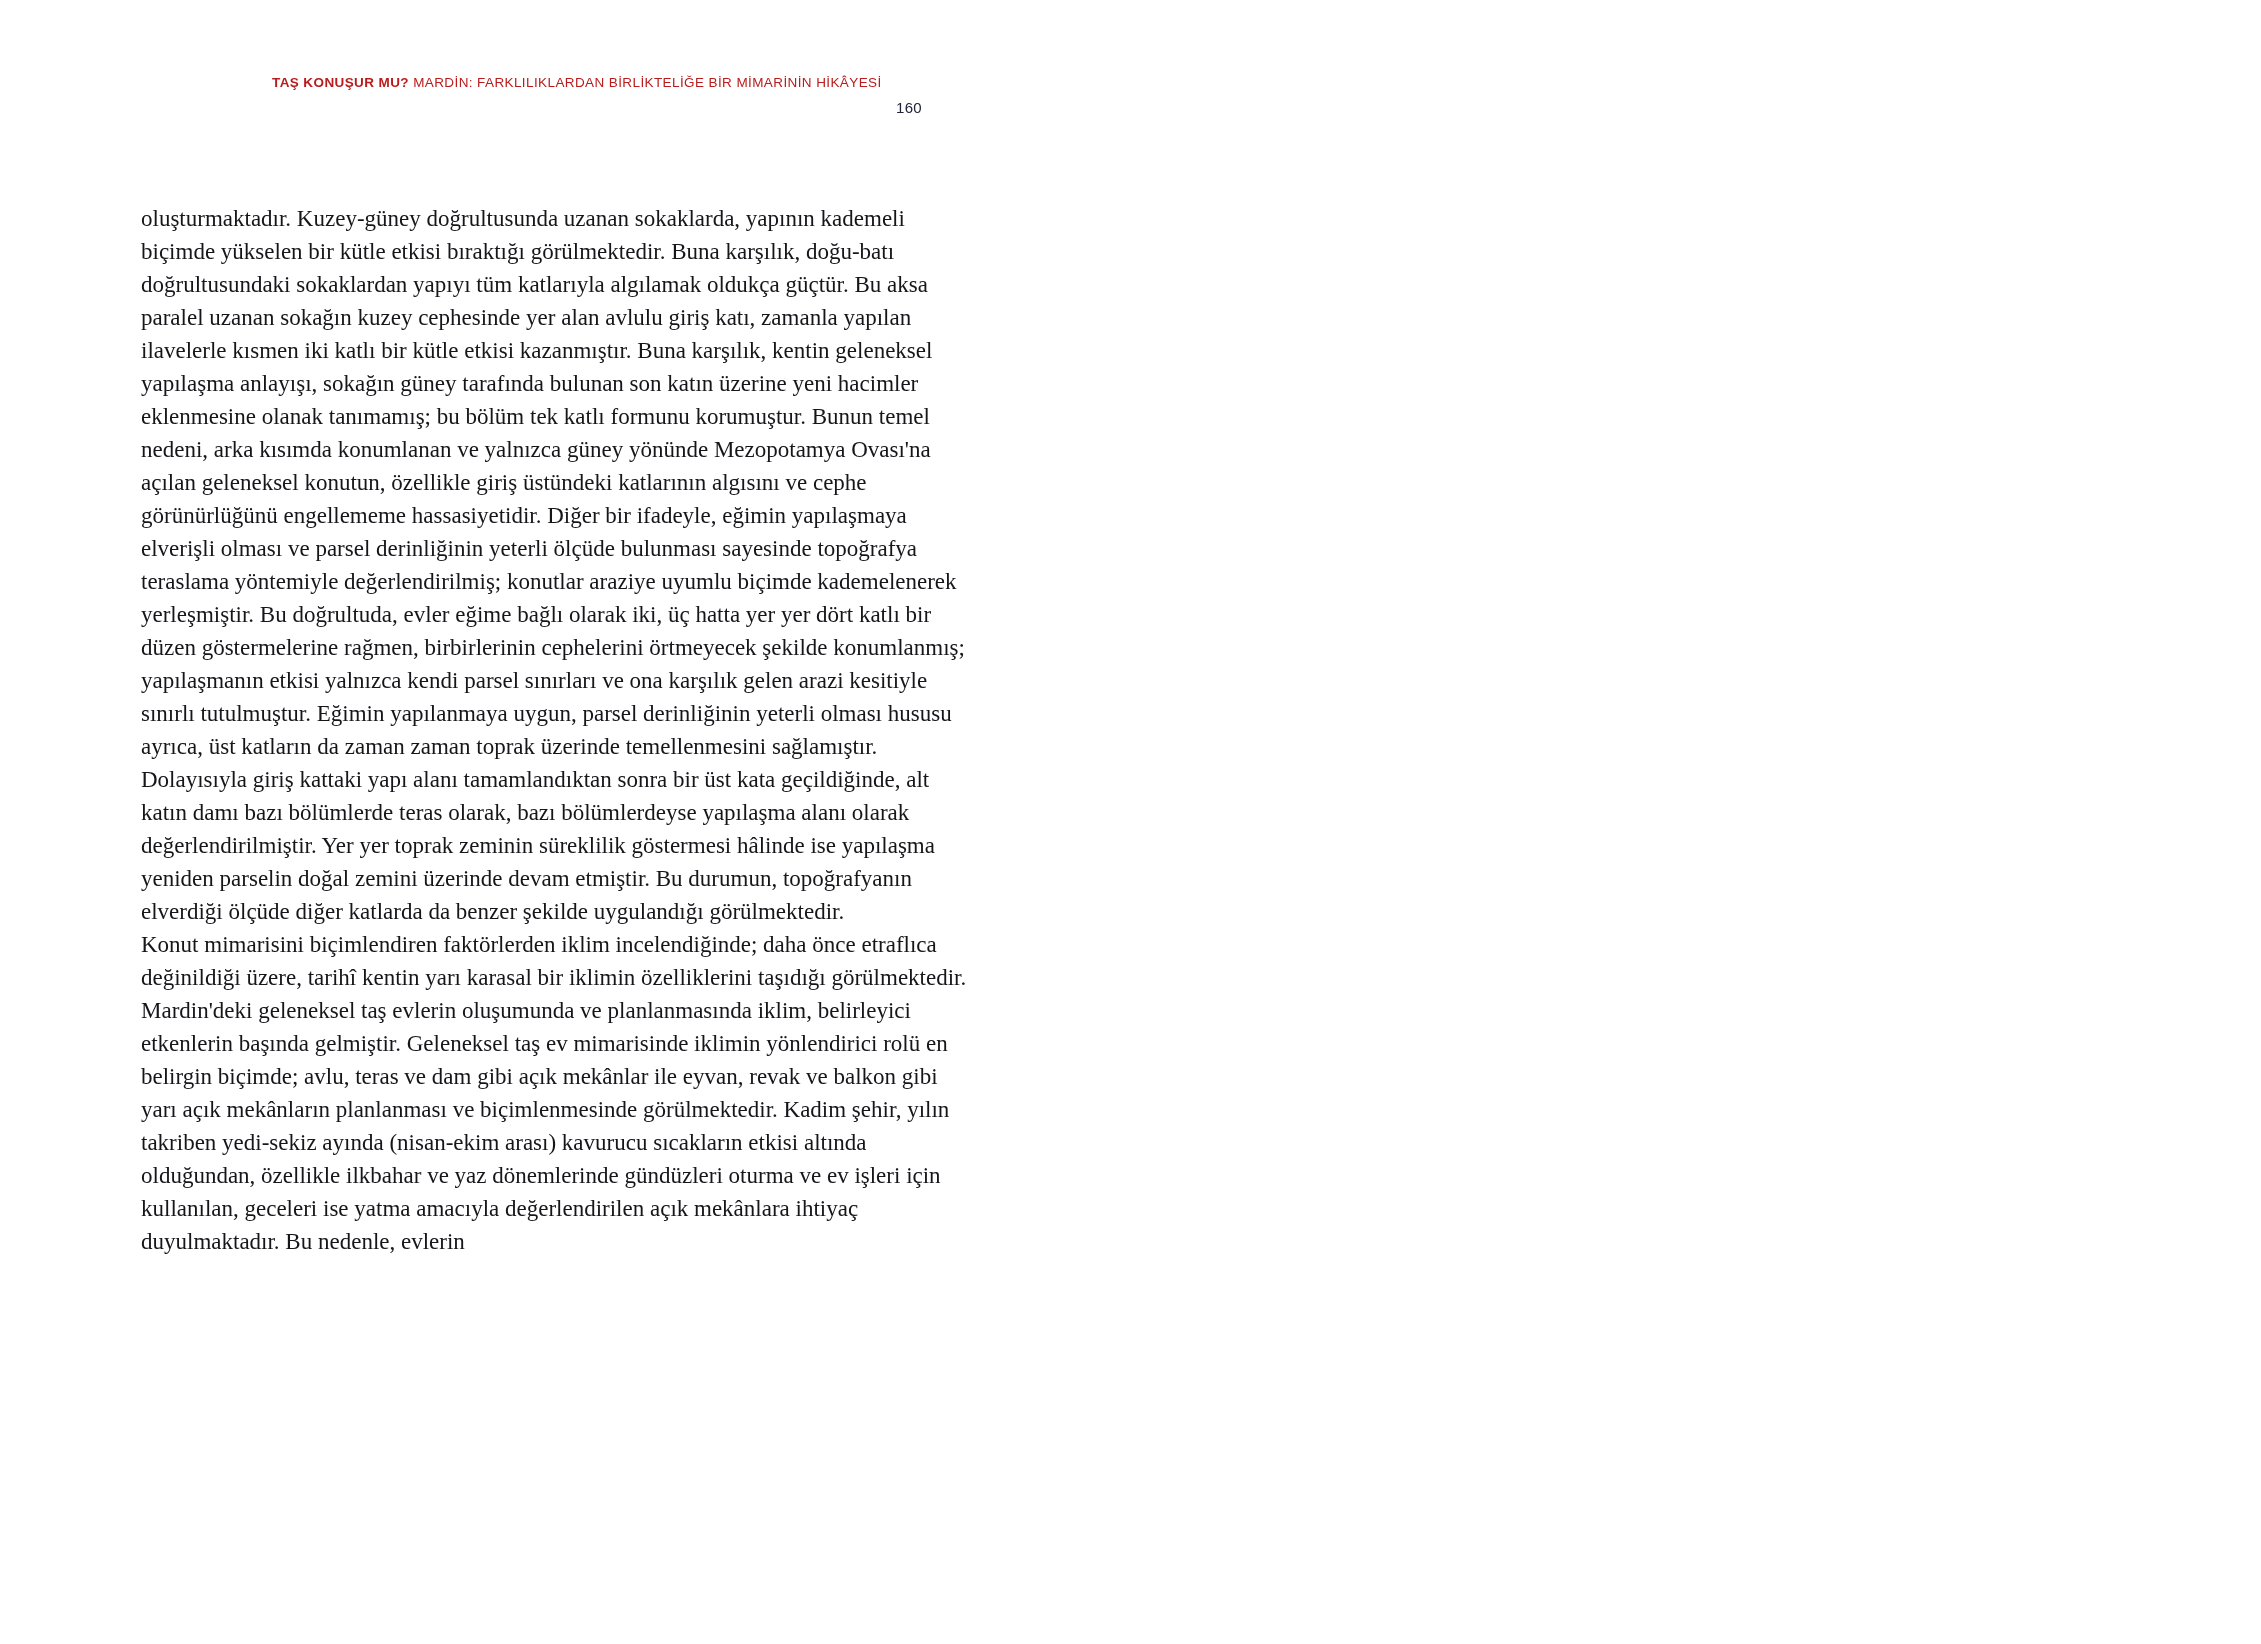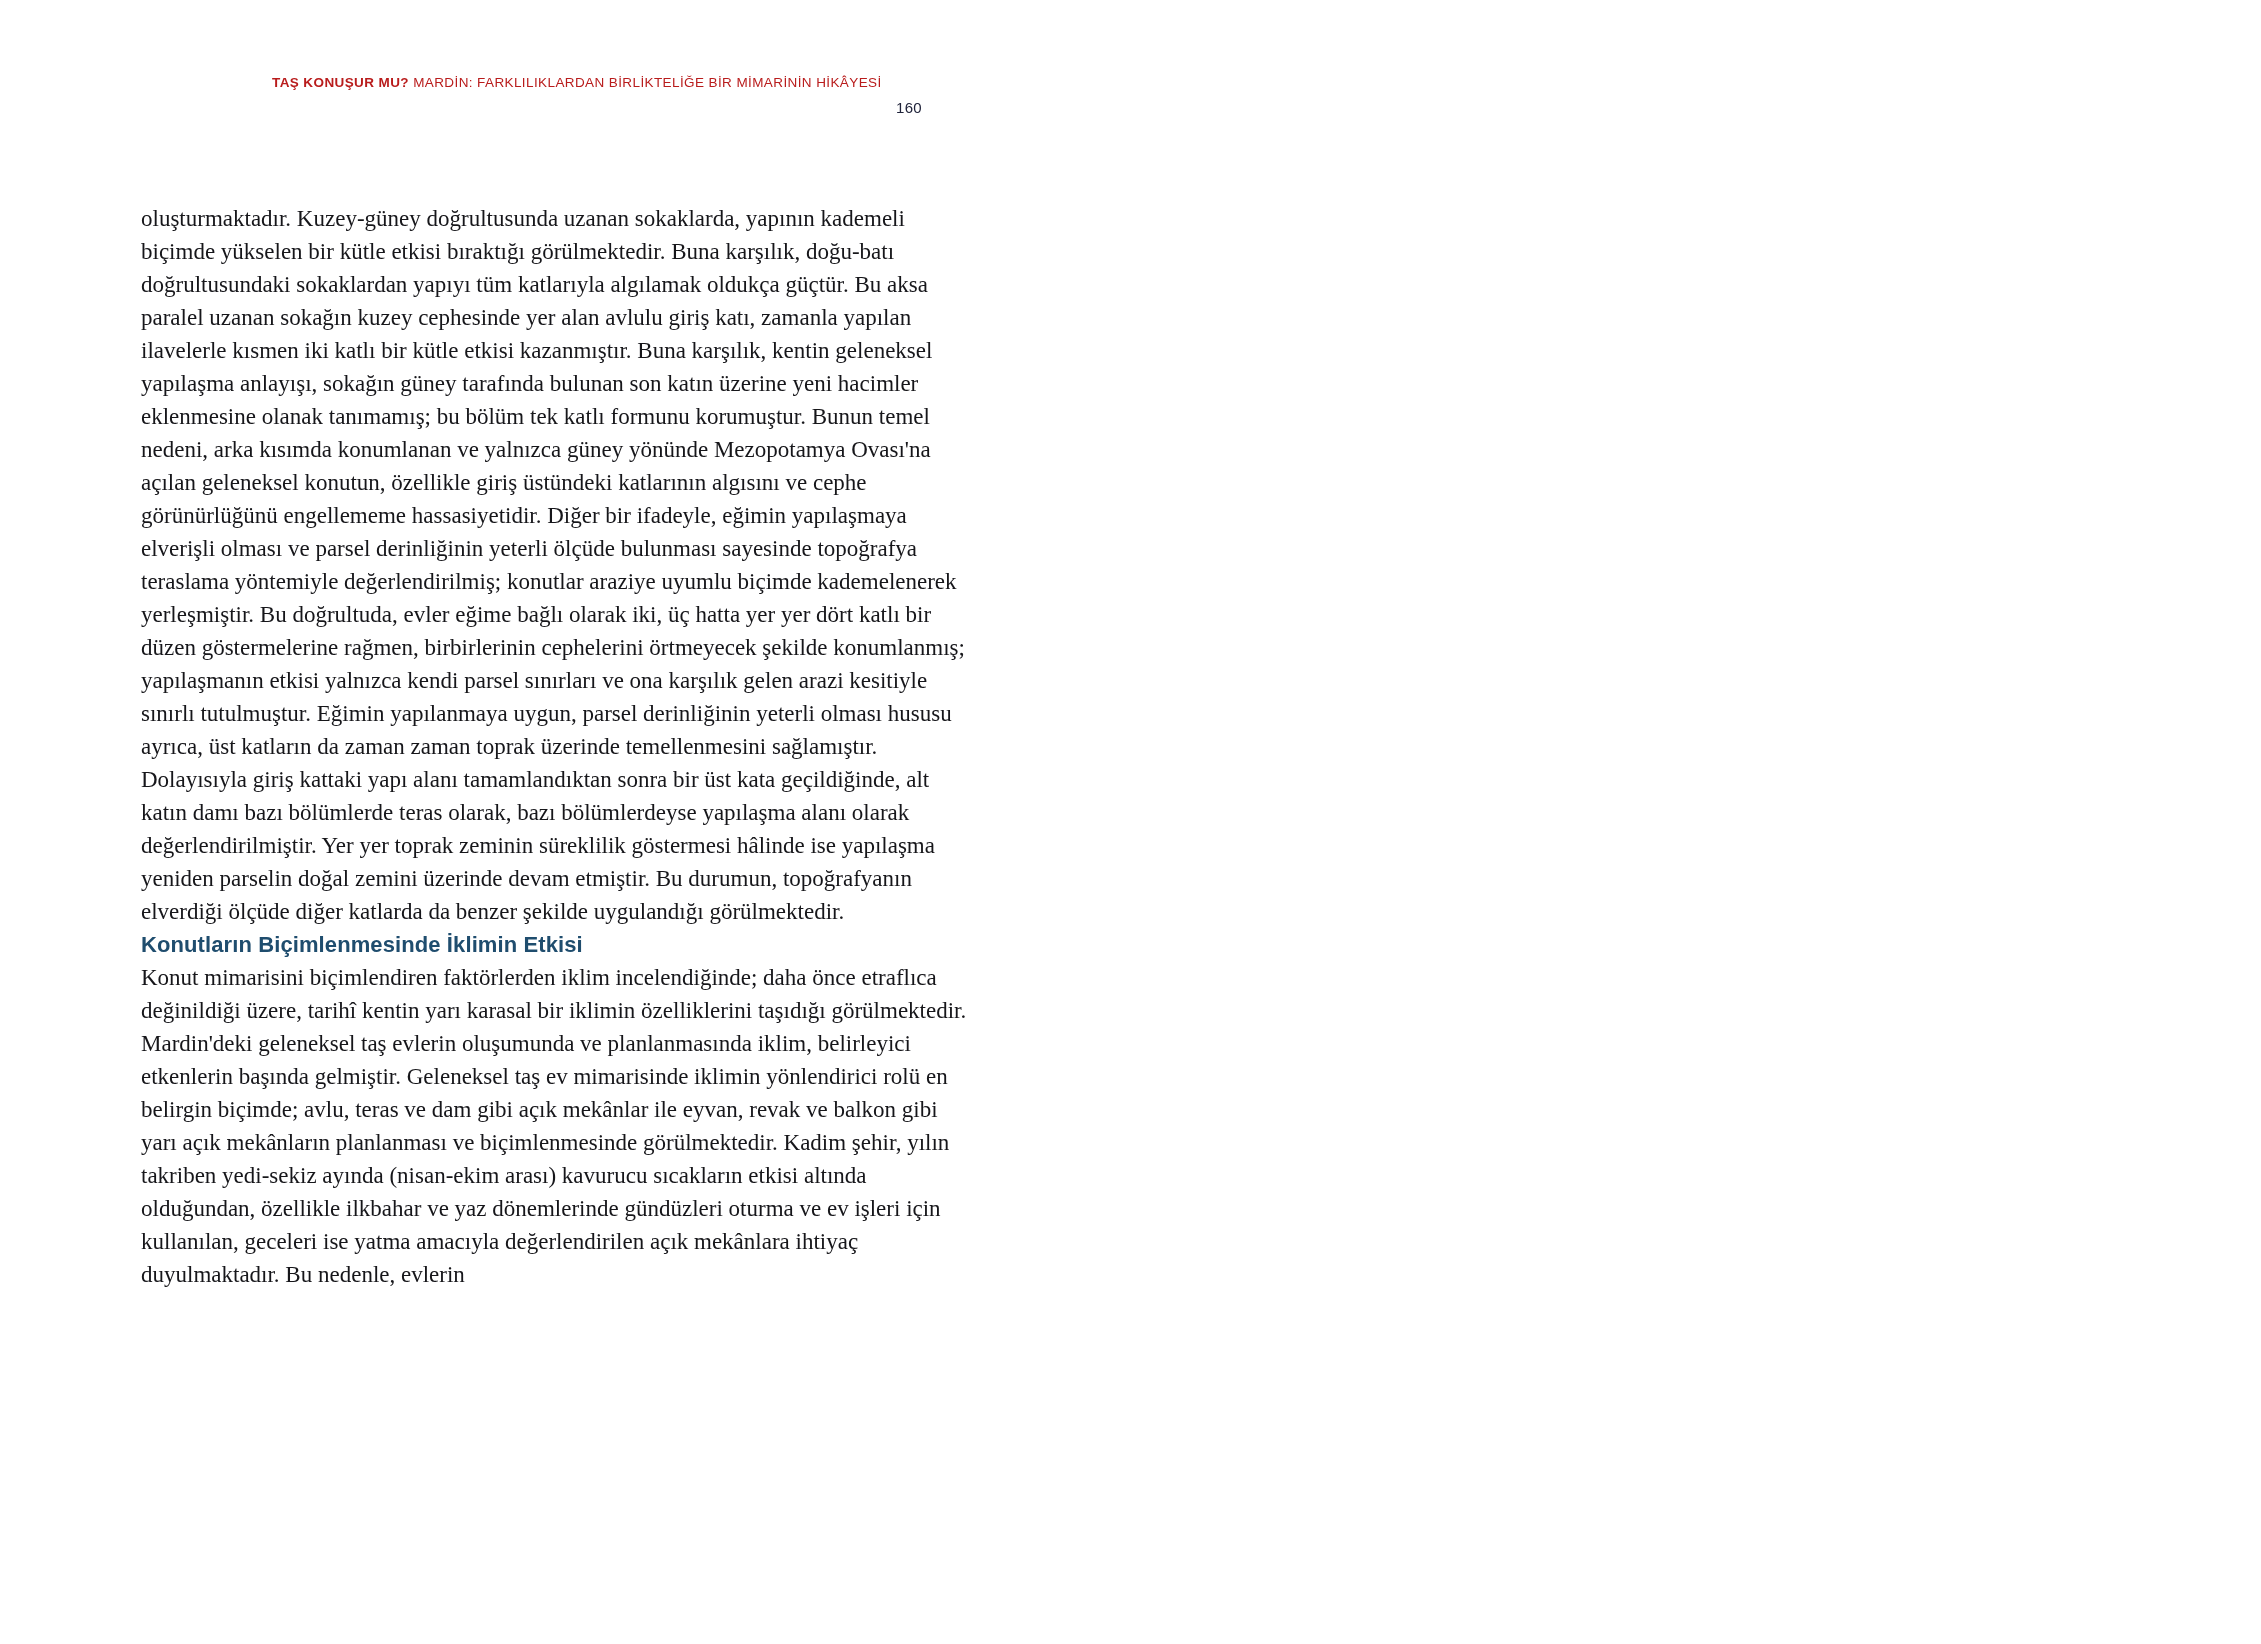--- a/index.html
+++ b/index.html
@@ -88,21 +88,20 @@
 
     <div class="runhead runhead-left">
       <span class="bold">TAŞ KONUŞUR MU?</span>
       <span class="reg">MARDİN: FARKLILIKLARDAN BİRLİKTELİĞE BİR MİMARİNİN HİKÂYESİ</span>
     </div>
     <div class="folio folio-left">160</div>
 
     <div class="col col-left">
       <p>oluşturmaktadır. Kuzey-güney doğrultusunda uzanan sokaklarda, yapının kademeli biçimde yükselen bir kütle etkisi bıraktığı görülmektedir. Buna karşılık, doğu-batı doğrultusundaki sokaklardan yapıyı tüm katlarıyla algılamak oldukça güçtür. Bu aksa paralel uzanan sokağın kuzey cephesinde yer alan avlulu giriş katı, zamanla yapılan ilavelerle kısmen iki katlı bir kütle etkisi kazanmıştır. Buna karşılık, kentin geleneksel yapılaşma anlayışı, sokağın güney tarafında bulunan son katın üzerine yeni hacimler eklenmesine olanak tanımamış; bu bölüm tek katlı formunu korumuştur. Bunun temel nedeni, arka kısımda konumlanan ve yalnızca güney yönünde Mezopotamya Ovası'na açılan geleneksel konutun, özellikle giriş üstündeki katlarının algısını ve cephe görünürlüğünü engellememe hassasiyetidir. Diğer bir ifadeyle, eğimin yapılaşmaya elverişli olması ve parsel derinliğinin yeterli ölçüde bulunması sayesinde topoğrafya teraslama yöntemiyle değerlendirilmiş; konutlar araziye uyumlu biçimde kademelenerek yerleşmiştir. Bu doğrultuda, evler eğime bağlı olarak iki, üç hatta yer yer dört katlı bir düzen göstermelerine rağmen, birbirlerinin cephelerini örtmeyecek şekilde konumlanmış; yapılaşmanın etkisi yalnızca kendi parsel sınırları ve ona karşılık gelen arazi kesitiyle sınırlı tutulmuştur. Eğimin yapılanmaya uygun, parsel derinliğinin yeterli olması hususu ayrıca, üst katların da zaman zaman toprak üzerinde temellenmesini sağlamıştır. Dolayısıyla giriş kattaki yapı alanı tamamlandıktan sonra bir üst kata geçildiğinde, alt katın damı bazı bölümlerde teras olarak, bazı bölümlerdeyse yapılaşma alanı olarak değerlendirilmiştir. Yer yer toprak zeminin süreklilik göstermesi hâlinde ise yapılaşma yeniden parselin doğal zemini üzerinde devam etmiştir. Bu durumun, topoğrafyanın elverdiği ölçüde diğer katlarda da benzer şekilde uygulandığı görülmektedir.</p>
 
-      <h3 class="sub gap-before-head">Konutların Biçimlenmesinde İklimin Etkisi</h3>
 
       <p class="gap-after-head">Konut mimarisini biçimlendiren faktörlerden iklim incelendiğinde; daha önce etraflıca değinildiği üzere, tarihî kentin yarı karasal bir iklimin özelliklerini taşıdığı görülmektedir. Mardin'deki geleneksel taş evlerin oluşumunda ve planlanmasında iklim, belirleyici etkenlerin başında gelmiştir. Geleneksel taş ev mimarisinde iklimin yönlendirici rolü en belirgin biçimde; avlu, teras ve dam gibi açık mekânlar ile eyvan, revak ve balkon gibi yarı açık mekânların planlanması ve biçimlenmesinde görülmektedir. Kadim şehir, yılın takriben yedi-sekiz ayında (nisan-ekim arası) kavurucu sıcakların etkisi altında olduğundan, özellikle ilkbahar ve yaz dönemlerinde gündüzleri oturma ve ev işleri için kullanılan, geceleri ise yatma amacıyla değerlendirilen açık mekânlara ihtiyaç duyulmaktadır. Bu nedenle, evlerin</p>
     </div>
   </div>
 
   <div class="page page-right">
 
     
     
 

